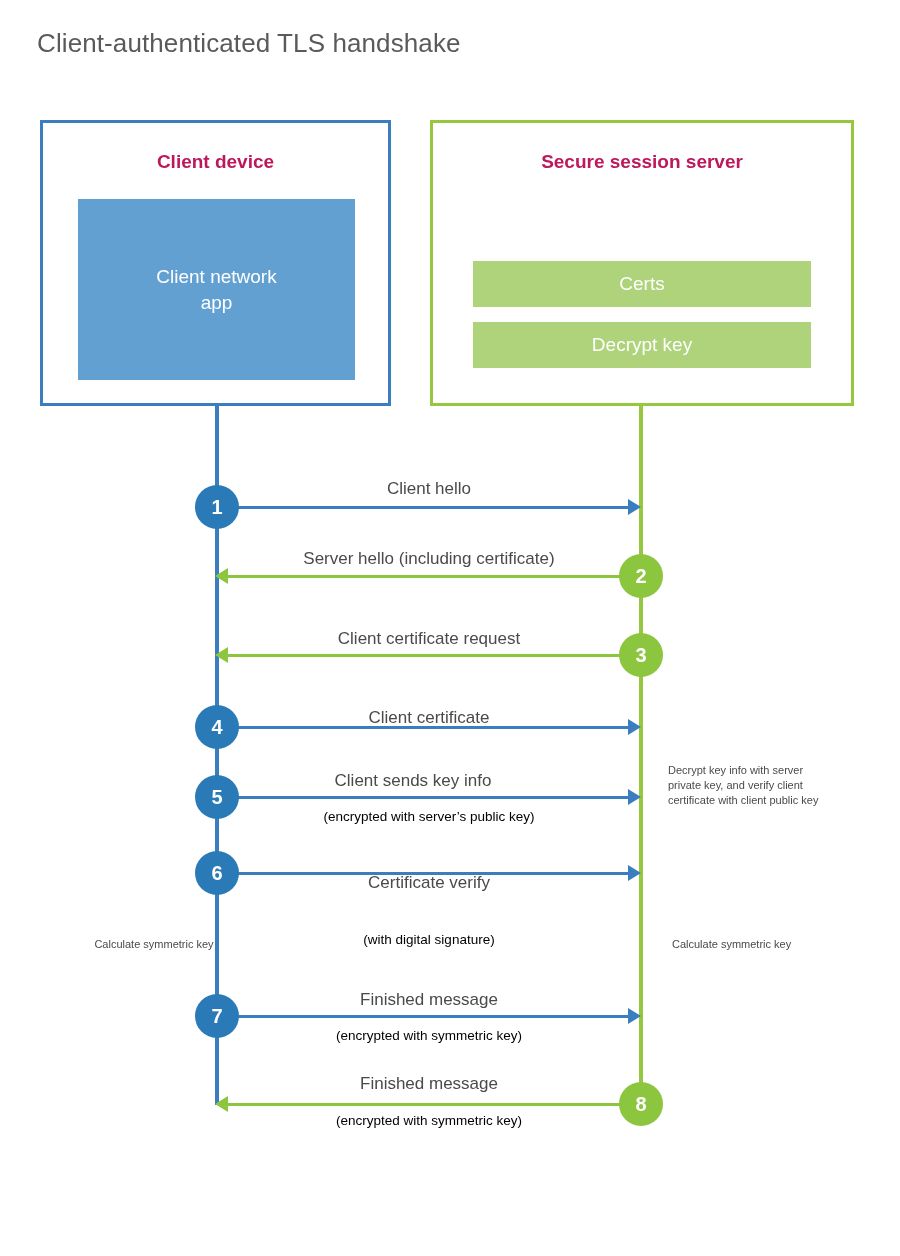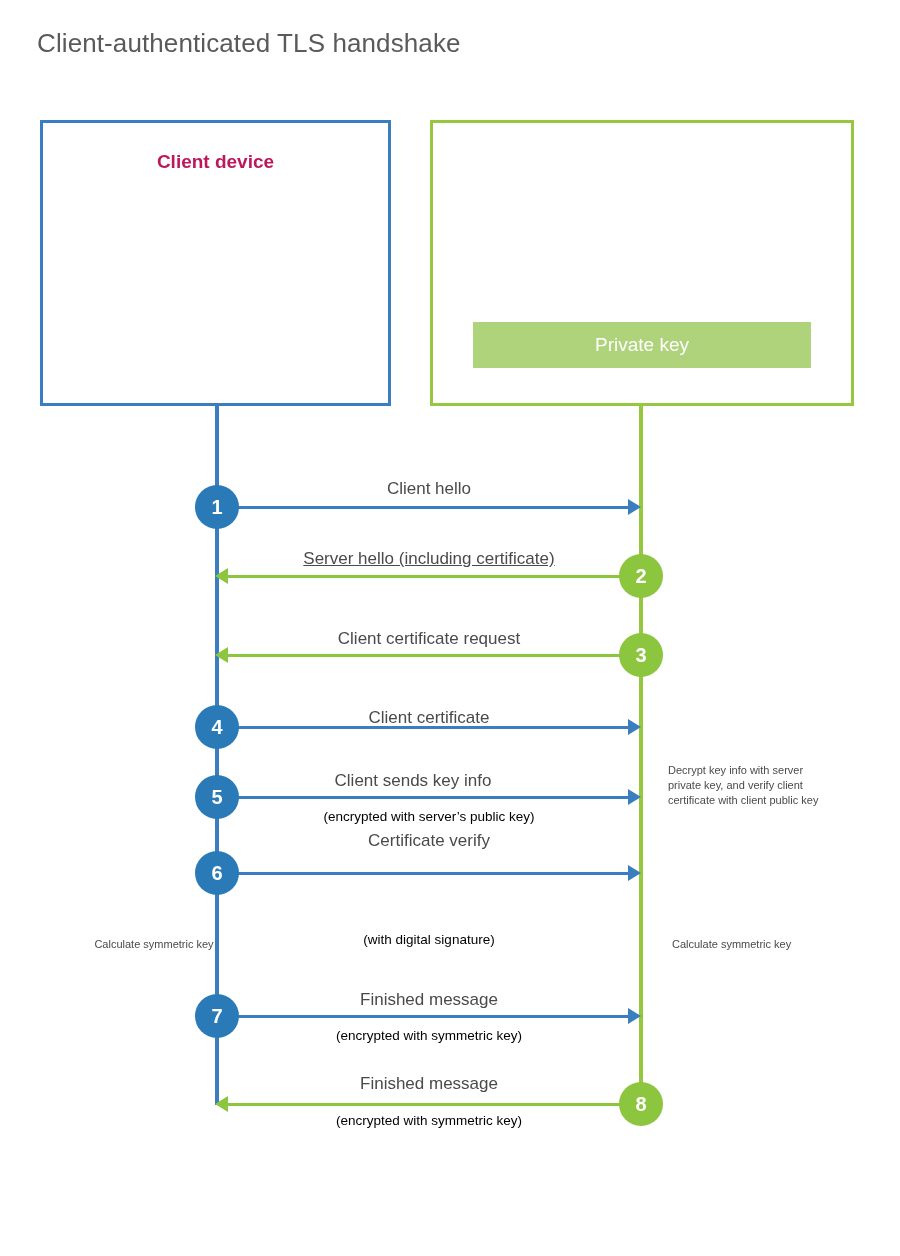--- a/index.html
+++ b/index.html
@@ -186,38 +186,46 @@
     text-align: left;
   }
 </style>
 </head>
 <body>
 
 <div id="page-title">Client-authenticated TLS handshake</div>
 
 <div class="party-box" id="client-box">
   <div class="party-title">Client device</div>
+  <div id="client-app">
+    <span>
+      <span>Client network</span><br>
+      <span>app</span>
+    </span>
+  </div>
 </div>
 
 <div class="party-box" id="server-box">
-  <div class="server-bar b2">Private key</div>
+  <div class="party-title">Secure session server</div>
+  <div class="server-bar b1">Certs</div>
+  <div class="server-bar b2">Decrypt key</div>
 </div>
 
 <div class="lifeline" id="client-lifeline"></div>
 <div class="lifeline" id="server-lifeline"></div>
 
 <div class="msg">
   <div class="msg-label" style="left:217px; top:479px; width:424px;">Client hello</div>
   <div class="msg-line blue" style="left:217px; top:506px; width:411px;"></div>
   <div class="arrow-head right-blue" style="left:628px; top:499px;"></div>
   <div class="step-circle blue" style="left:195px; top:485px;">1</div>
 </div>
 
 <div class="msg">
-  <div class="msg-label" style="left:217px; top:549px; width:424px;text-decoration:underline;">Server hello (including certificate)</div>
+  <div class="msg-label" style="left:217px; top:549px; width:424px;">Server hello (including certificate)</div>
   <div class="msg-line green" style="left:228px; top:575px; width:413px;"></div>
   <div class="arrow-head left-green" style="left:215px; top:568px;"></div>
   <div class="step-circle green" style="left:619px; top:554px;">2</div>
 </div>
 
 <div class="msg">
   <div class="msg-label" style="left:217px; top:629px; width:424px;">Client certificate request</div>
   <div class="msg-line green" style="left:228px; top:654px; width:413px;"></div>
   <div class="arrow-head left-green" style="left:215px; top:647px;"></div>
   <div class="step-circle green" style="left:619px; top:633px;">3</div>
@@ -232,21 +240,21 @@
 
 <div class="msg">
   <div class="msg-label" style="left:201px; top:771px; width:424px;">Client sends key info</div>
   <div class="msg-line blue" style="left:217px; top:796px; width:411px;"></div>
   <div class="arrow-head right-blue" style="left:628px; top:789px;"></div>
   <div class="msg-sub" style="left:217px; top:809px; width:424px;">(encrypted with server’s public key)</div>
   <div class="step-circle blue" style="left:195px; top:775px;">5</div>
 </div>
 
 <div class="msg">
-  <div class="msg-label" style="left:217px; top:831px; width:424px;">Certificate verify</div>
+  <div class="msg-label" style="left:217px; top:873px; width:424px;">Certificate verify</div>
   <div class="msg-line blue" style="left:217px; top:872px; width:411px;"></div>
   <div class="arrow-head right-blue" style="left:628px; top:865px;"></div>
   <div class="msg-sub" style="left:217px; top:932px; width:424px;">(with digital signature)</div>
   <div class="step-circle blue" style="left:195px; top:851px;">6</div>
 </div>
 
 <div class="msg">
   <div class="msg-label" style="left:217px; top:990px; width:424px;">Finished message</div>
   <div class="msg-line blue" style="left:217px; top:1015px; width:411px;"></div>
   <div class="arrow-head right-blue" style="left:628px; top:1008px;"></div>

